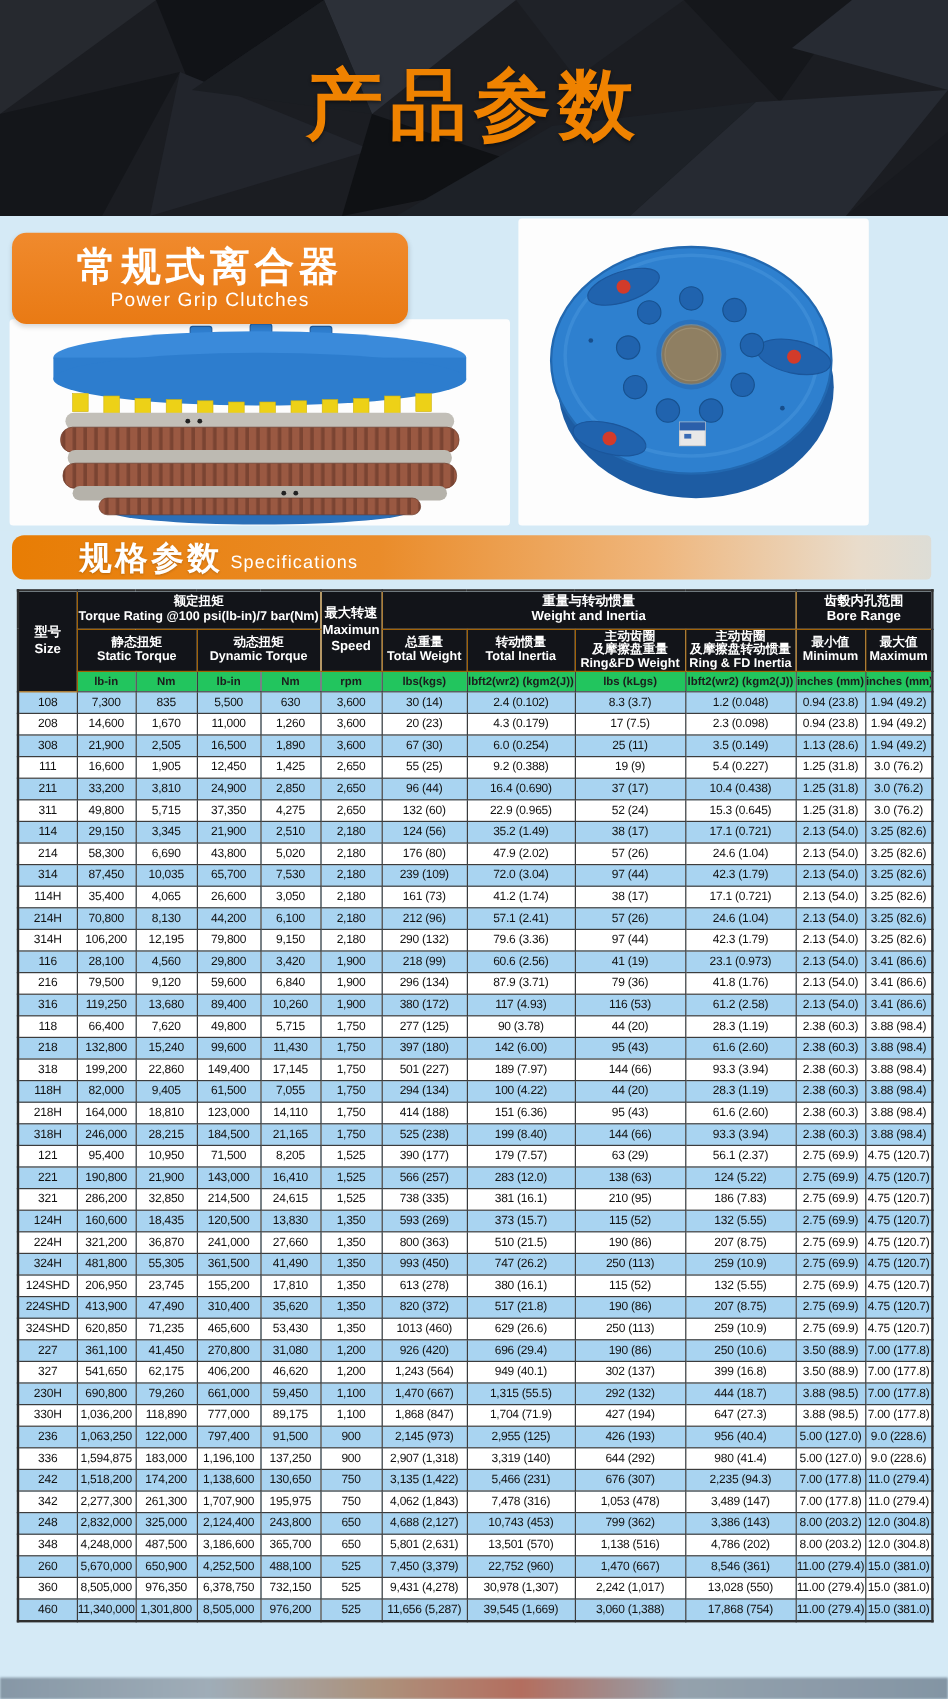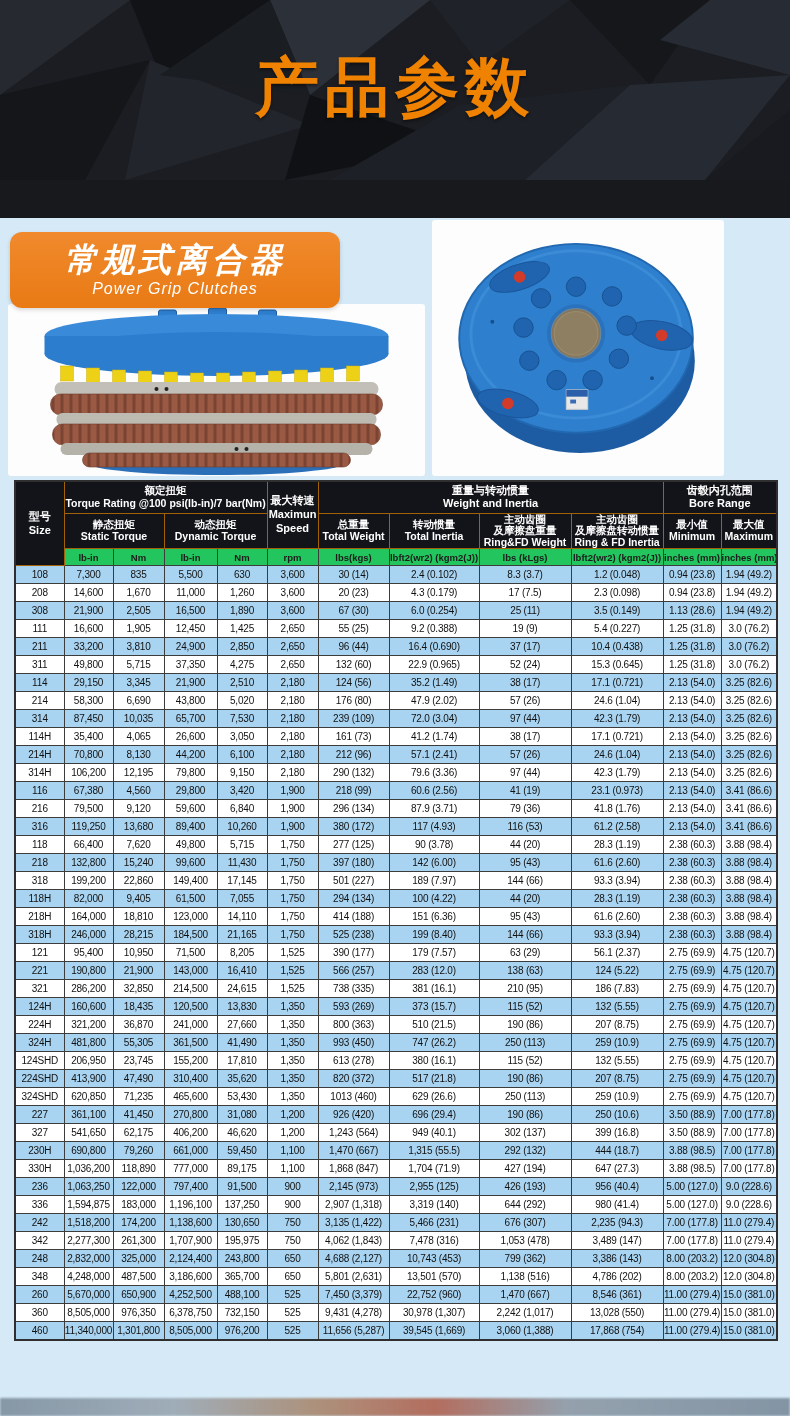--- a/index.html
+++ b/index.html
@@ -1,28 +1,28 @@
 <!DOCTYPE html>
 <html lang="zh"><head>
 <meta charset="utf-8">
 <style>
   * { margin:0; padding:0; box-sizing:border-box; }
   html,body { background:#e9f2f8; }
   body { font-family:"Liberation Sans","DejaVu Sans",sans-serif; }
   .page { position:relative; width:790px; height:1416px; margin:0 auto; background:#d5eaf6; overflow:hidden; }
 
   
-  .hero { position:relative; width:790px; height:218px; background:#17191d; overflow:hidden; }
+  .hero { position:relative; width:790px; height:180px; background:#17191d; overflow:hidden; }
   .hero svg { position:absolute; inset:0; }
   .hero-title { position:absolute; left:0; right:0; top:44px; text-align:center;
     font-size:64px; font-weight:bold; color:#ef8200; letter-spacing:6px;
     text-shadow:0 2px 3px rgba(0,0,0,.45); }
 
   
-  .products { position:relative; width:790px; height:262px; background:#d5eaf6;font-style:italic; }
+  .products { position:relative; width:790px; height:262px; background:#d5eaf6; }
   .img-box { position:absolute; background:#fdfdfd; border-radius:3px; }
   .img-box.left  { left:8px;  top:86px; width:417px; height:172px; }
   .img-box.right { left:432px; top:2px;  width:292px; height:256px; }
   .badge { position:absolute; left:10px; top:14px; width:330px; height:76px;
     background:linear-gradient(180deg,#f08a2d,#e97a14); border-radius:12px;
     display:flex; flex-direction:column; align-items:center; justify-content:center;
     box-shadow:0 2px 4px rgba(0,0,0,.15); z-index:3; }
   .badge-cn { color:#fff; font-size:33px; font-weight:bold; letter-spacing:4px; line-height:1.1; }
   .badge-en { color:#fff; font-size:16px; letter-spacing:1px; margin-top:2px; }
 
@@ -154,20 +154,24 @@
         <rect x="138" y="158" width="22" height="7" fill="#2b5faa"></rect>
         <rect x="142" y="168" width="6" height="4" fill="#3a6cb5"></rect>
       </svg>
     </div>
     <div class="badge">
       <div class="badge-cn">常规式离合器</div>
       <div class="badge-en">Power Grip Clutches</div>
     </div>
   </div>
 
+  <div class="spec-banner">
+    <span class="spec-cn">规格参数</span>
+    <span class="spec-en">Specifications</span>
+  </div>
 
   <div class="table-wrap">
     <table>
       <colgroup>
         <col style="width:49px">
           <col style="width:49px">
           <col style="width:51px">
           <col style="width:53px">
         <col style="width:50px">
           <col style="width:51px">
@@ -390,21 +394,21 @@
             <td>2,180</td>
             <td>290 (132)</td>
             <td>79.6 (3.36)</td>
             <td>97 (44)</td>
             <td>42.3 (1.79)</td>
             <td>2.13 (54.0)</td>
             <td>3.25 (82.6)</td>
           </tr>
           <tr class="row-blue">
             <td>116</td>
-            <td>67,380</td>
+            <td>28,100</td>
             <td>4,560</td>
             <td>29,800</td>
             <td>3,420</td>
             <td>1,900</td>
             <td>218 (99)</td>
             <td>60.6 (2.56)</td>
             <td>41 (19)</td>
             <td>23.1 (0.973)</td>
             <td>2.13 (54.0)</td>
             <td>3.41 (86.6)</td>

